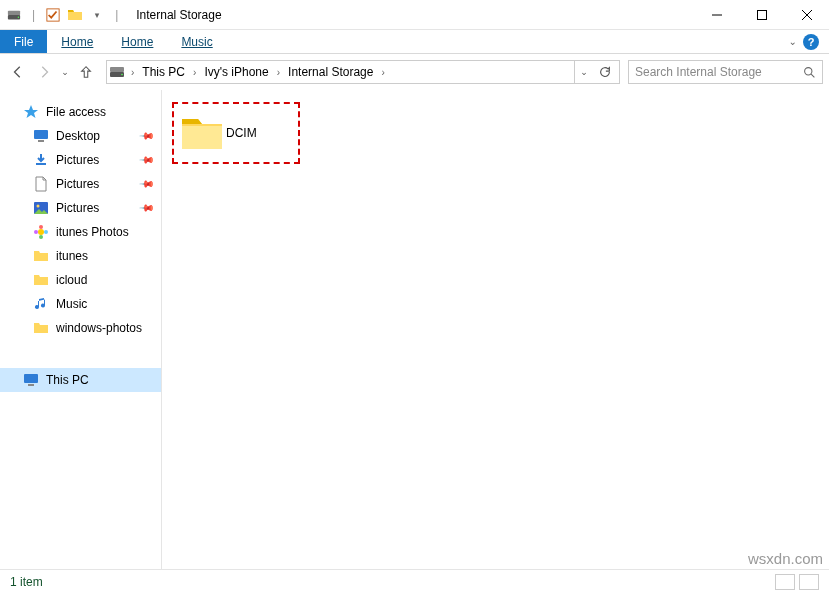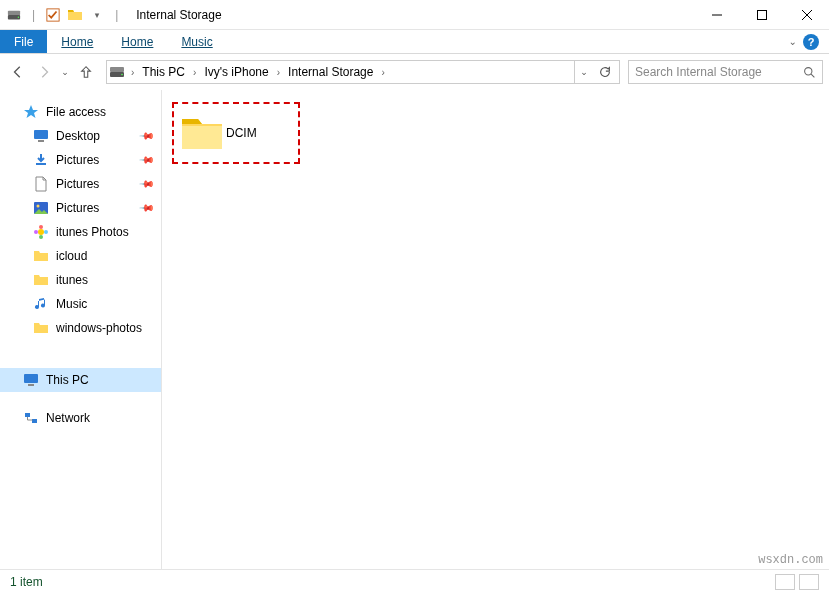--- a/index.html
+++ b/index.html
@@ -50,21 +50,21 @@
     
     .content { flex: 1; padding: 12px 10px; }
     .file-item { display: flex; align-items: center; width: 128px; height: 62px; padding: 4px; border: 2px dashed #d40000; }
     .large-folder { width: 48px; height: 48px; }
     .file-label { color: #000; }
     
     
     .statusbar { height: 24px; border-top: 1px solid #e5e5e5; display: flex; align-items: center; padding: 0 10px; color: #14532d; }
     .sb-right { margin-left: auto; display: flex; gap: 4px; }
     .view-btn { width: 20px; height: 16px; border: 1px solid #ccc; }
-    .watermark { position: absolute; right: 6px; bottom: 26px; color: #999; font-size: 12px; font-family: Liberation Mono, monospace; }
+    .watermark { position: absolute; right: 6px; bottom: 26px; color: #999; font-size: 15px; }
   </style>
 </head>
 <body>
 
 <div class="titlebar">
   <div class="qat">
     <span class="qat-icon">
         <svg viewBox="0 0 16 16" width="14" height="14">
           <rect x="1" y="8" width="14" height="5" fill="#555" rx="1"></rect>
           <rect x="1" y="3" width="14" height="5" fill="#888" rx="1"></rect>
@@ -233,29 +233,29 @@
           </svg>
         </span>
       <span>itunes Photos</span>
     </div>
     <div class="sb-item sub">
       <span class="sb-ico">
           <svg width="16" height="16" viewBox="0 0 16 16">
             <path d="M1 3h5l1 2h8v8H1z" fill="#ffd75e"></path>
           </svg>
         </span>
+      <span>itunes</span>
+    </div>
+    <div class="sb-item sub">
+      <span class="sb-ico">
+          <svg width="16" height="16" viewBox="0 0 16 16">
+            <path d="M1 3h5l1 2h8v8H1z" fill="#ffd75e"></path>
+          </svg>
+        </span>
       <span>icloud</span>
-    </div>
-    <div class="sb-item sub">
-      <span class="sb-ico">
-          <svg width="16" height="16" viewBox="0 0 16 16">
-            <path d="M1 3h5l1 2h8v8H1z" fill="#ffd75e"></path>
-          </svg>
-        </span>
-      <span>itunes</span>
     </div>
     <div class="sb-item sub">
       <span class="sb-ico">
           <svg width="16" height="16" viewBox="0 0 16 16">
             <path d="M6 3v8a2 2 0 11-1-1.7V5l7-1.5v6a2 2 0 11-1-1.7V2z" fill="#2e7cd6"></path>
           </svg>
         </span>
       <span>Music</span>
     </div>
     <div class="sb-item sub">
@@ -271,30 +271,20 @@
     <div class="sb-item selected">
       <span class="sb-ico">
           <svg width="16" height="16" viewBox="0 0 16 16">
             <rect x="1" y="2" width="14" height="9" fill="#2e7cd6" rx="1"></rect>
             <rect x="5" y="12" width="6" height="2" fill="#888"></rect>
           </svg>
         </span>
       <span>This PC</span>
     </div>
     <div class="sb-gap"></div>
-    <div class="sb-item">
-      <span class="sb-ico">
-          <svg width="16" height="16" viewBox="0 0 16 16">
-            <rect x="2" y="3" width="5" height="4" fill="#2e7cd6"></rect>
-            <rect x="9" y="9" width="5" height="4" fill="#2e7cd6"></rect>
-            <path d="M4.5 7v3h5" stroke="#888" fill="none"></path>
-          </svg>
-        </span>
-      <span>Network</span>
-    </div>
   </div>
 
   <div class="content">
     <div class="file-item">
       <span class="large-folder"><svg viewBox="0 0 48 48" width="48" height="48">
             <path d="M4 10h16l4 5h20v25H4z" fill="#ffd75e"></path>
             <path d="M4 10h16l4 5H4z" fill="#e8b500"></path>
             <path d="M4 17h40v23H4z" fill="#ffe994"></path>
           </svg></span>
       <span class="file-label">DCIM</span>

